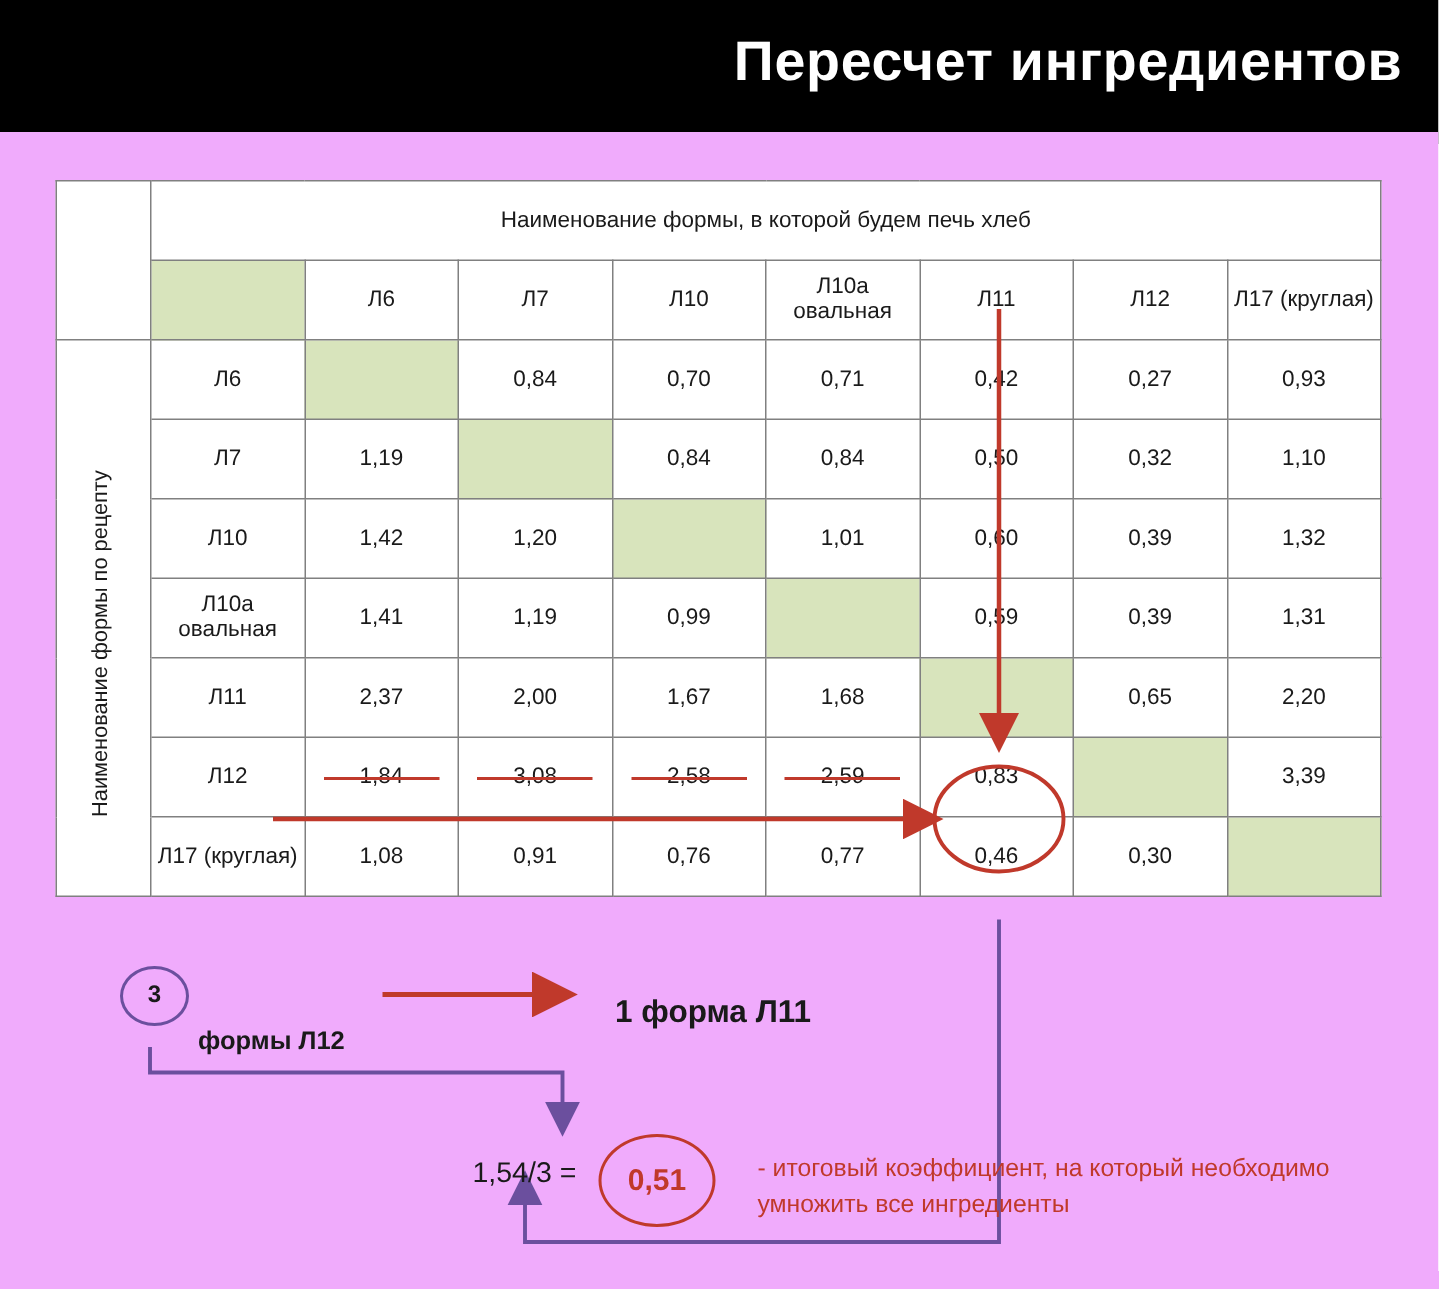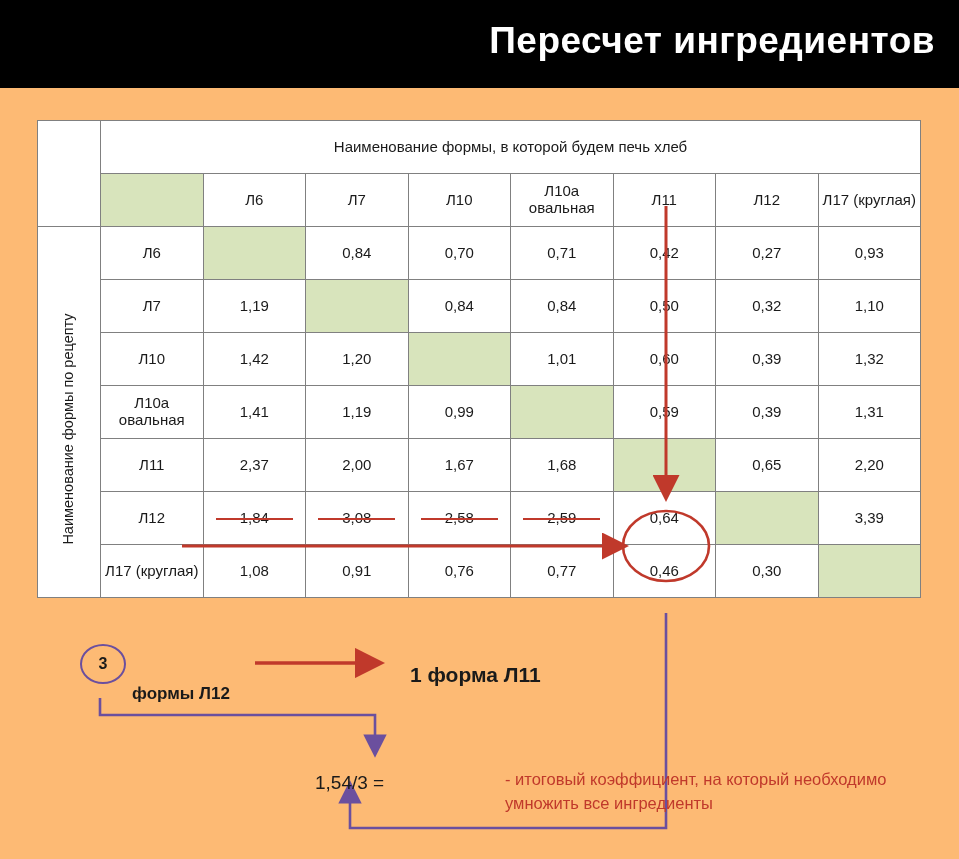--- a/index.html
+++ b/index.html
@@ -33,21 +33,21 @@
     letter-spacing: 0.5px;
     white-space: nowrap;
   }
 
   
   #diagram-area {
     position: absolute;
     left: 0; top: 88px;
     width: 959px;
     height: 771px;
-    background: #fdba74;
+    background: #f0abfc;
   }
 
   
   #coefficient-table-wrap {
     position: absolute;
     left: 37px;
     top: 32px;
     width: 884px;
   }
   table.coef {
@@ -276,21 +276,21 @@
             <td class="">0,65</td>
             <td class="">2,20</td>
           </tr>
           <tr>
             <td class="rowhead-side" style="border-top: none; border-bottom: none;"></td>
             <td class="rowname">Л12</td>
             <td class="struck">1,84</td>
             <td class="struck">3,08</td>
             <td class="struck">2,58</td>
             <td class="struck">2,59</td>
-            <td class="">0,64</td>
+            <td class="">0,83</td>
             <td class="diag"></td>
             <td class="">3,39</td>
           </tr>
           <tr>
             <td class="rowhead-side" style="border-top: none; border-bottom: 1px solid rgb(128, 128, 128);"></td>
             <td class="rowname">Л17 (круглая)</td>
             <td class="">1,08</td>
             <td class="">0,91</td>
             <td class="">0,76</td>
             <td class="">0,77</td>
@@ -328,15 +328,16 @@
     <path d="M100,610 L100,627 L375,627 L375,662" fill="none" stroke="#6b4f9e" stroke-width="2.6" marker-end="url(#arrow-purple)"></path>
   </svg>
 
   <div id="legend-line">
     <div id="legend-qty">3</div>
     <div id="legend-from">формы Л12</div>
     <div id="legend-to">1 форма Л11</div>
   </div>
 
   <div id="formula-expr">1,54/3 =</div>
+  <div id="formula-result">0,51</div>
   <div id="formula-note">- итоговый коэффициент, на который необходимо умножить все ингредиенты</div>
 
 </div>
 
 </body></html>

